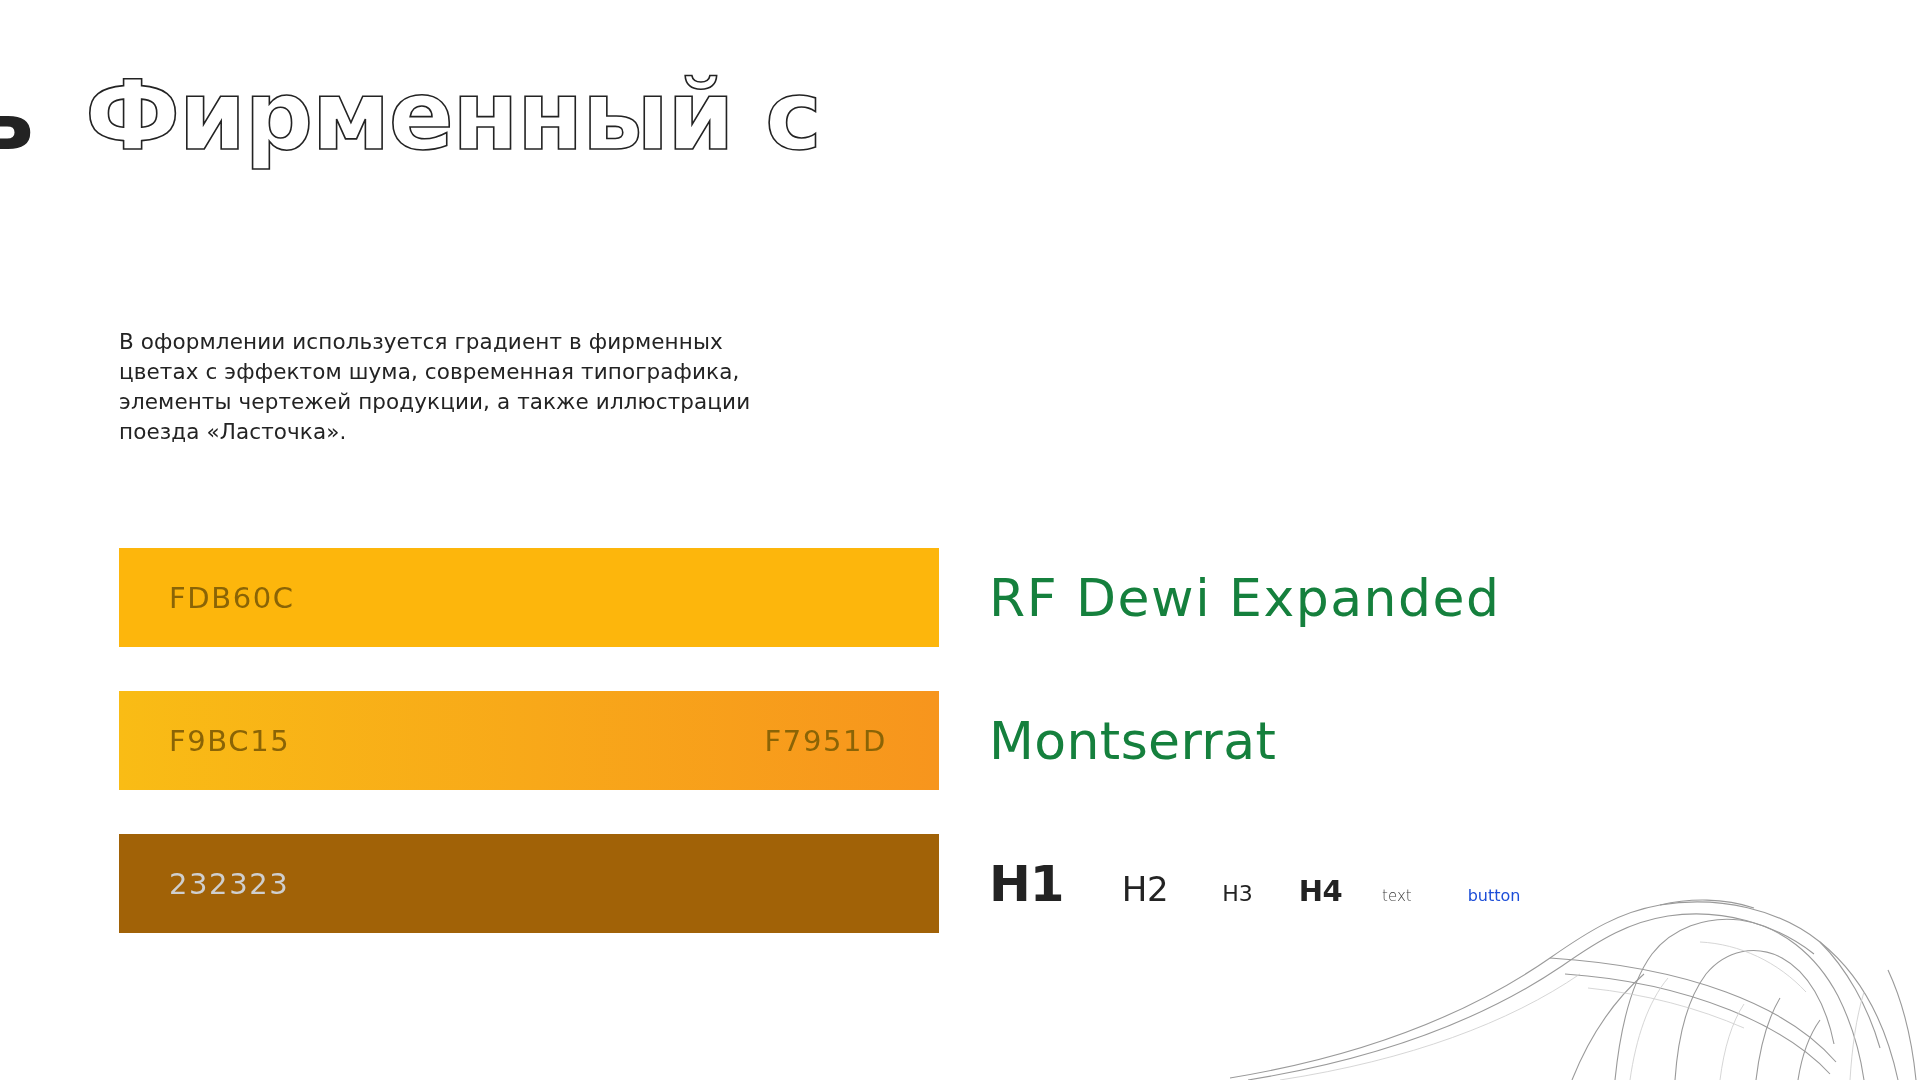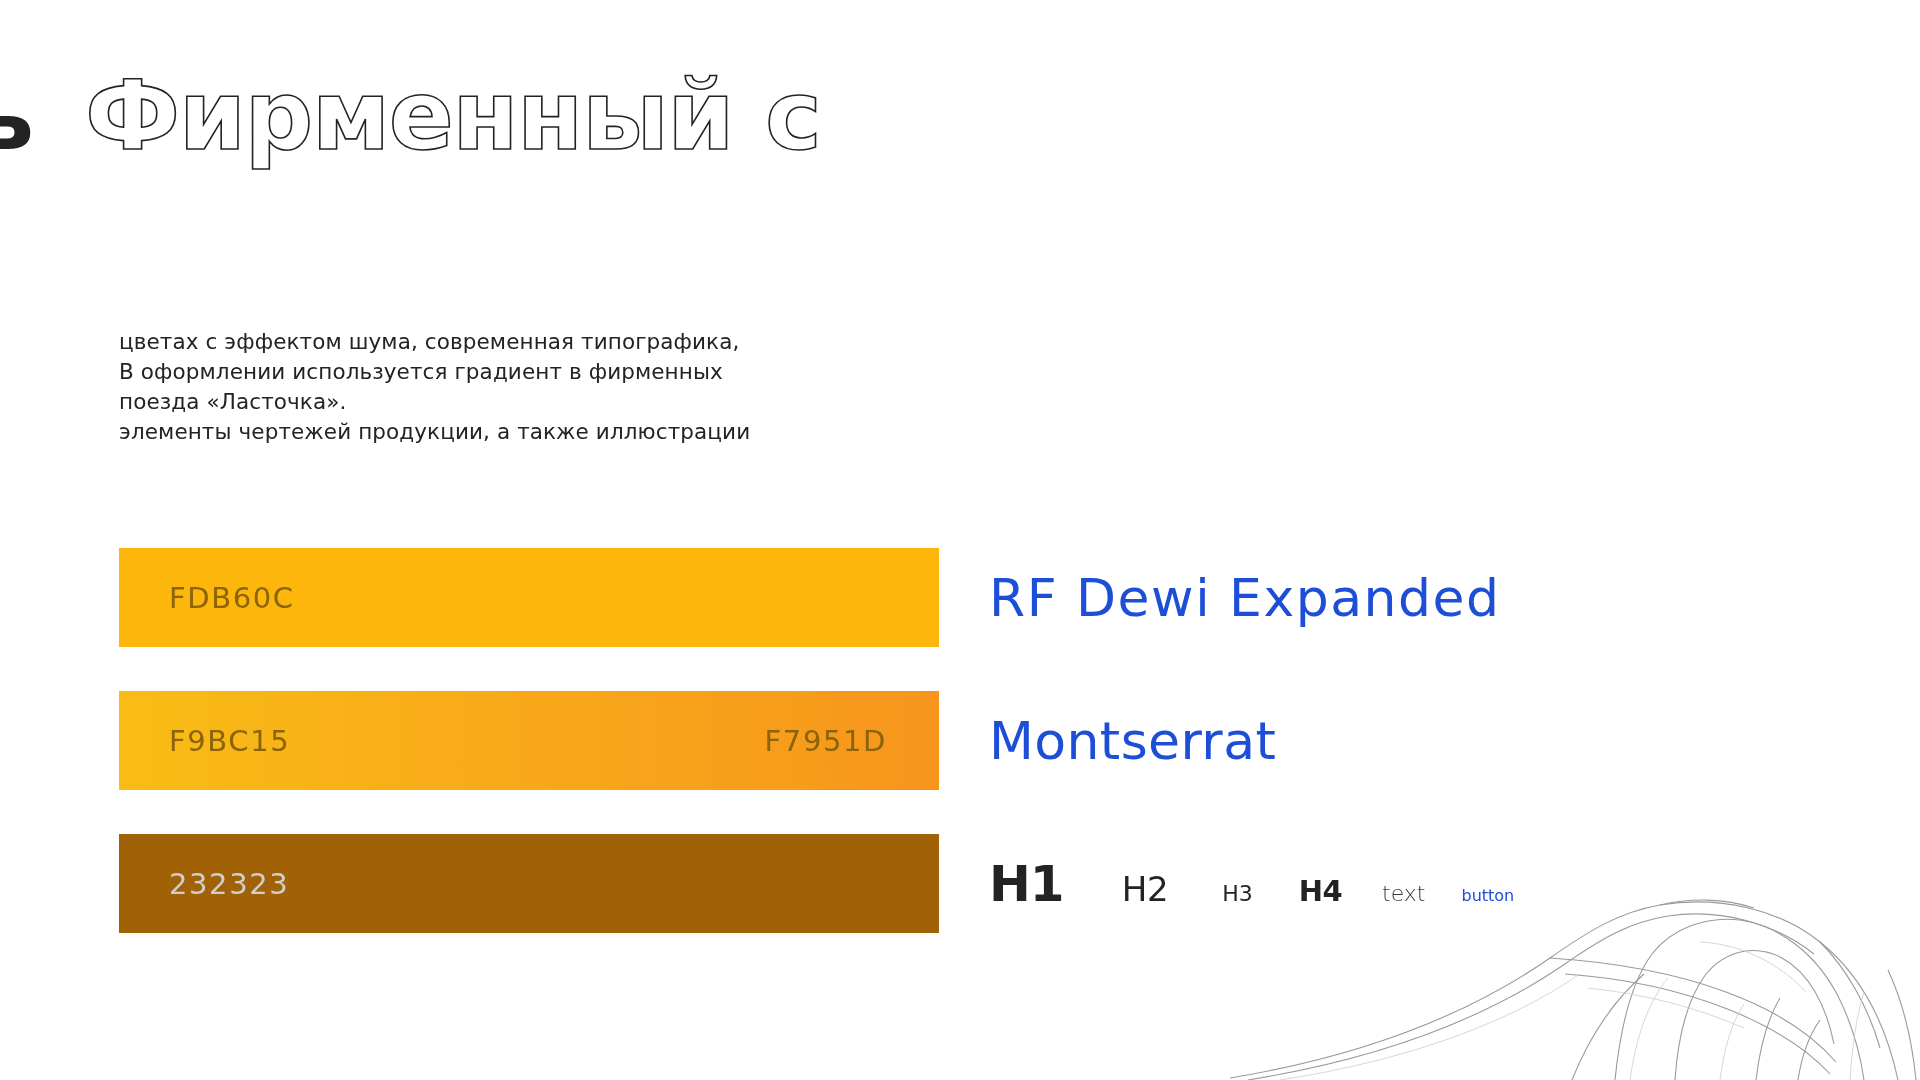--- a/index.html
+++ b/index.html
@@ -110,41 +110,41 @@
     height: 99px;
     display: flex;
     align-items: center;
     margin-bottom: 44px;
   }
   .typo-row:last-child { margin-bottom: 0; }
   .font-name {
     font-family: "DejaVu Sans", sans-serif;
     font-size: 52px;
     font-weight: 400;
-    color: #1d4ed8;
+    color: #15803d;
     letter-spacing: 0.4px;
     white-space: nowrap;
   }
   .font-name.expanded { letter-spacing: 1.5px; }
 
   .scale-row {
     display: flex;
     align-items: baseline;
     gap: 12px;
   }
   .scale-item {
     font-family: "DejaVu Sans", sans-serif;
     color: #232323;
     white-space: nowrap;
   }
   .scale-h1 { font-size: 50px; font-weight: 700; letter-spacing: -1px; margin-right: 46px; }
   .scale-h2 { font-size: 34px; font-weight: 400; letter-spacing: -0.3px; margin-right: 42px; }
   .scale-h3 { font-size: 22px; font-weight: 400; margin-right: 34px; }
   .scale-h4 { font-size: 29px; font-weight: 700; letter-spacing: -0.6px; margin-right: 28px; }
-  .scale-text { font-size: 22px; font-weight: 300; color: #3a3a3a; margin-right: 24px; }
+  .scale-text { font-size: 15px; font-weight: 300; color: #3a3a3a; margin-right: 44px; }
   .scale-button { font-size: 16px; font-weight: 400; color: #1d4ed8; }
 
   
   .train-art {
     position: absolute;
     right: 0;
     bottom: 0;
     width: 700px;
     height: 230px;
     pointer-events: none;
@@ -157,24 +157,24 @@
 <div class="marquee-band">
   <div class="marquee-inner">
     <span class="title-word">ль</span>
     <span class="title-gap"></span>
     <span class="title-gap"></span>
     <span class="title-word outline">Фирменный с</span>
   </div>
 </div>
 
 <div class="description">
+  <p>В оформлении используется градиент в фирменных</p>
   <p>цветах с эффектом шума, современная типографика,</p>
-  <p>В оформлении используется градиент в фирменных</p>
+  <p>элементы чертежей продукции, а также иллюстрации</p>
   <p>поезда «Ласточка».</p>
-  <p>элементы чертежей продукции, а также иллюстрации</p>
 </div>
 
 <div class="palette">
 
   <div class="swatch swatch--solid">
     <span class="swatch-label left">FDB60C</span>
   </div>
 
   <div class="swatch swatch--gradient">
     <span class="swatch-label left">F9BC15</span>

